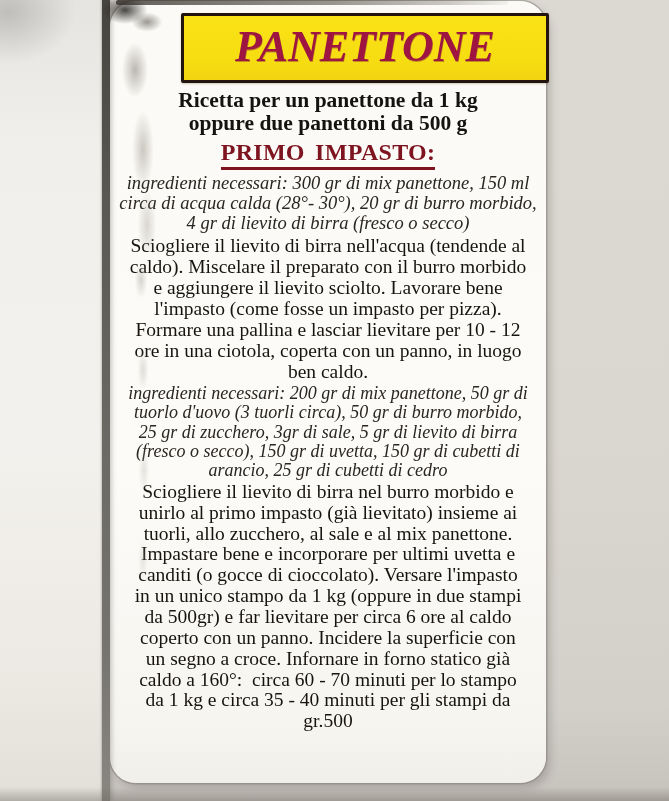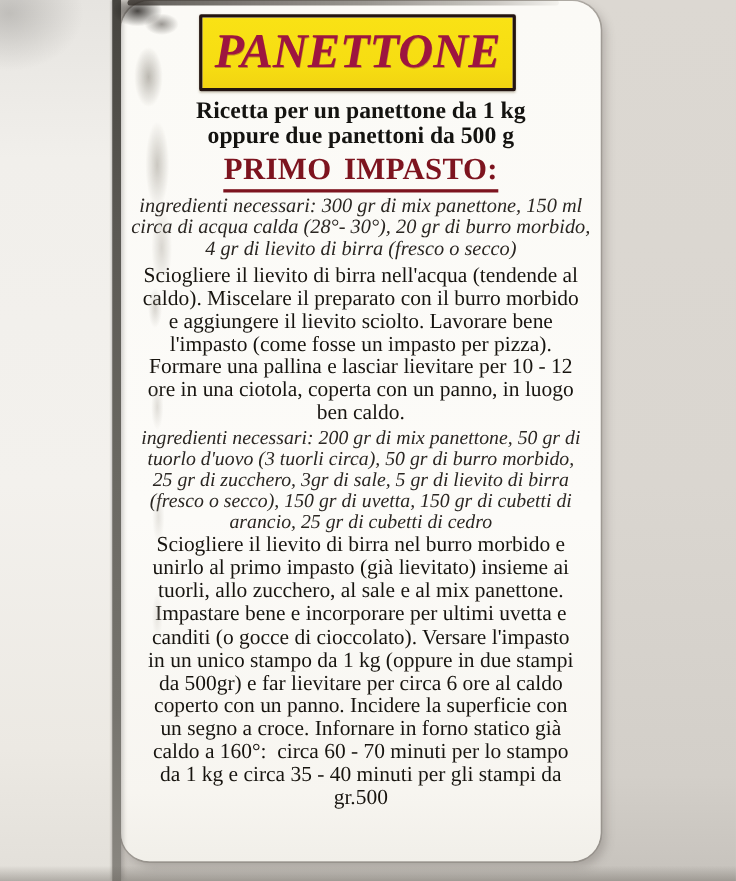--- a/index.html
+++ b/index.html
@@ -66,21 +66,21 @@
       radial-gradient(ellipse 7px 30px at 15px 320px,rgba(180,175,165,.28),rgba(180,175,165,0) 70%);
   }
   .floor-shade{
     position:absolute;left:0;bottom:0;width:100%;height:14px;
     background:linear-gradient(180deg,rgba(100,95,88,0),rgba(100,95,88,.4));
     z-index:2;
   }
 
   
   .title-box{
-    margin-left:71px;width:288px;box-sizing:border-box;
+    margin-left:71px;width:368px;box-sizing:border-box;
     background:linear-gradient(180deg,#f9e215 0%,#f6dd12 70%,#f2d411 100%);
     border:3px solid #231410;
     border-radius:2px;
     padding:9px 0 11px;
     box-shadow:0 1px 2px rgba(80,60,10,.25);
   }
   .title-text{
     font-family:"Liberation Serif", serif;
     font-style:italic;font-weight:bold;
     font-size:44px;line-height:1.0;
@@ -89,21 +89,21 @@
     text-shadow:.5px .5px 0 rgba(120,20,50,.4);
     white-space:pre;
   }
   .subtitle{
     margin-top:6px;
     font-weight:bold;font-size:21.5px;line-height:1.08;
     color:#141310;white-space:pre;
   }
   .section-heading{
     margin-top:4px;
-    font-weight:bold;font-size:28px;line-height:1.15;
+    font-weight:bold;font-size:24px;line-height:1.15;
     color:#7d141f;
     word-spacing:4px;letter-spacing:.3px;
   }
   .section-heading span{
     display:inline-block;border-bottom:3px solid #7d141f;padding-bottom:0px;
   }
   .finale-heading{margin-top:9px;}
   .ingredients{
     margin-top:4px;
     font-style:italic;font-size:18.5px;line-height:1.07;

